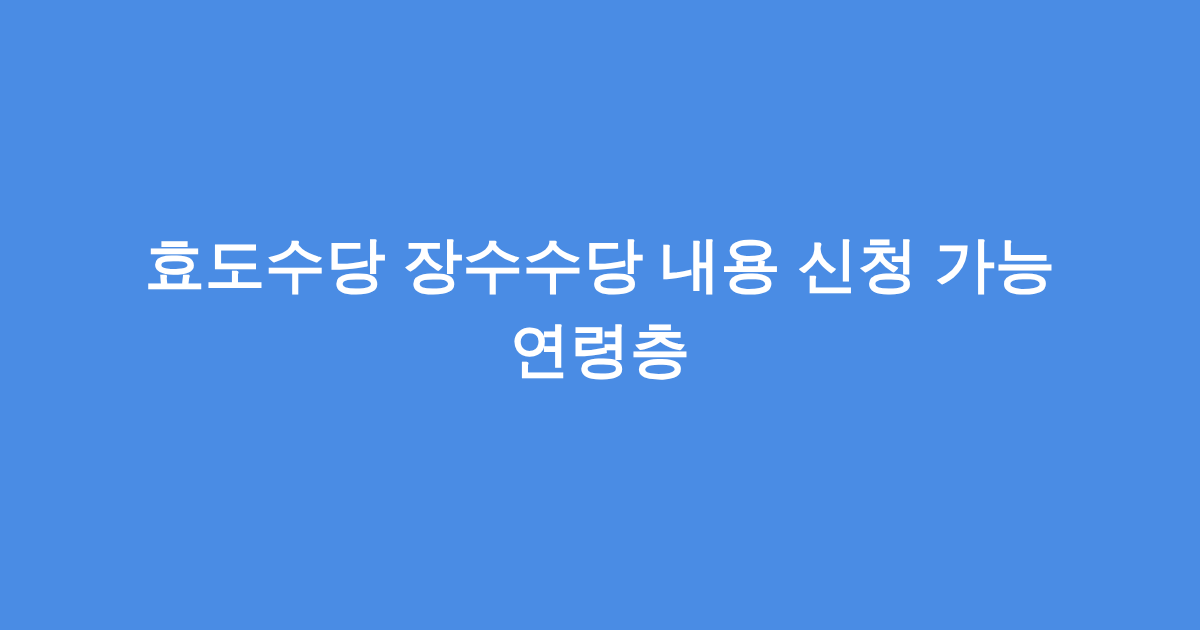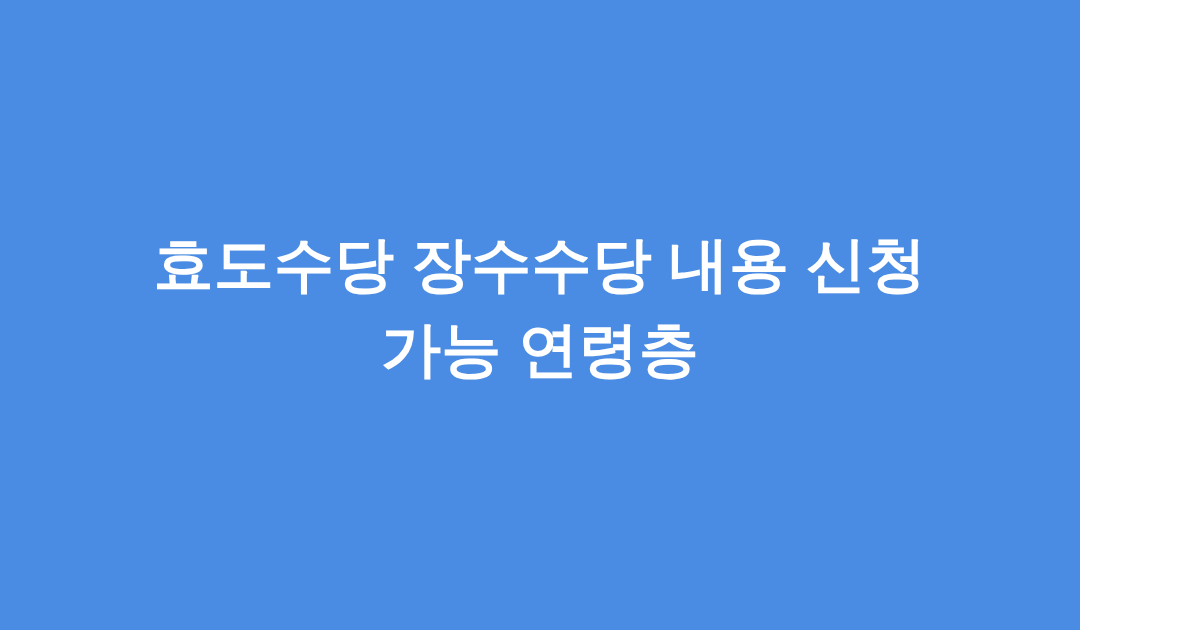--- a/index.html
+++ b/index.html
@@ -48,21 +48,21 @@
 
   
   .headline-shift {
     position: relative;
     top: -8px;
   }
 </style>
 </head>
 <body>
 
-<div class="og-card" style="background-color: rgb(74, 140, 228); width: 1080px; height: 630px;">
+<div class="og-card" style="background-color: rgb(74, 140, 228); width: 1200px; height: 630px;">
 
   <div class="headline-shift">
 
     <h1 class="headline" style="color: rgb(255, 255, 255);">효도수당 장수수당 내용 신청 가능 연령층</h1>
 
   </div>
 
 </div>
 
 </body></html>

